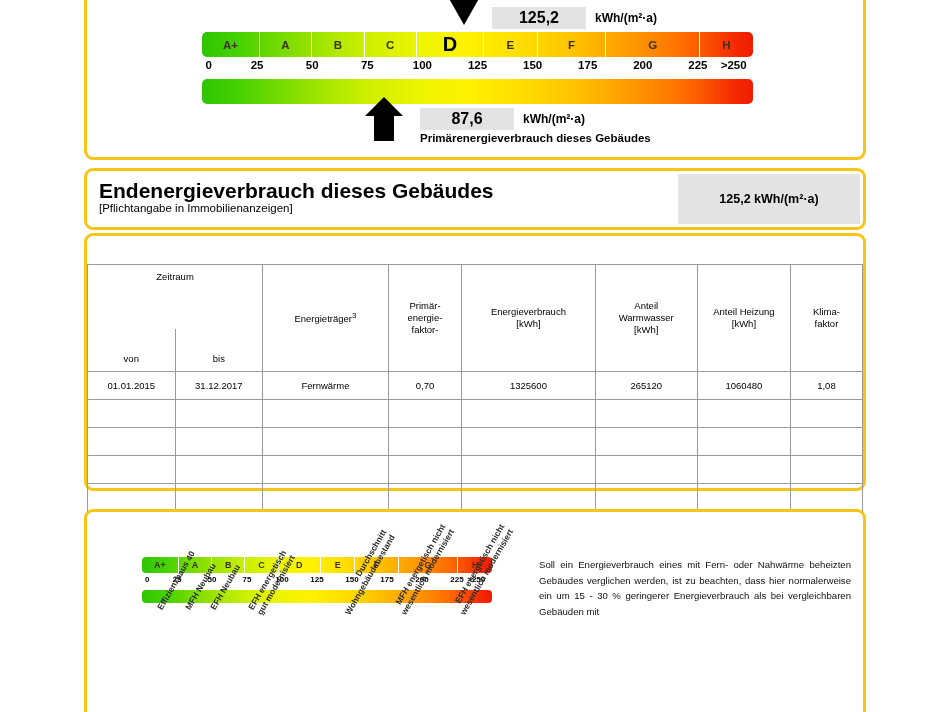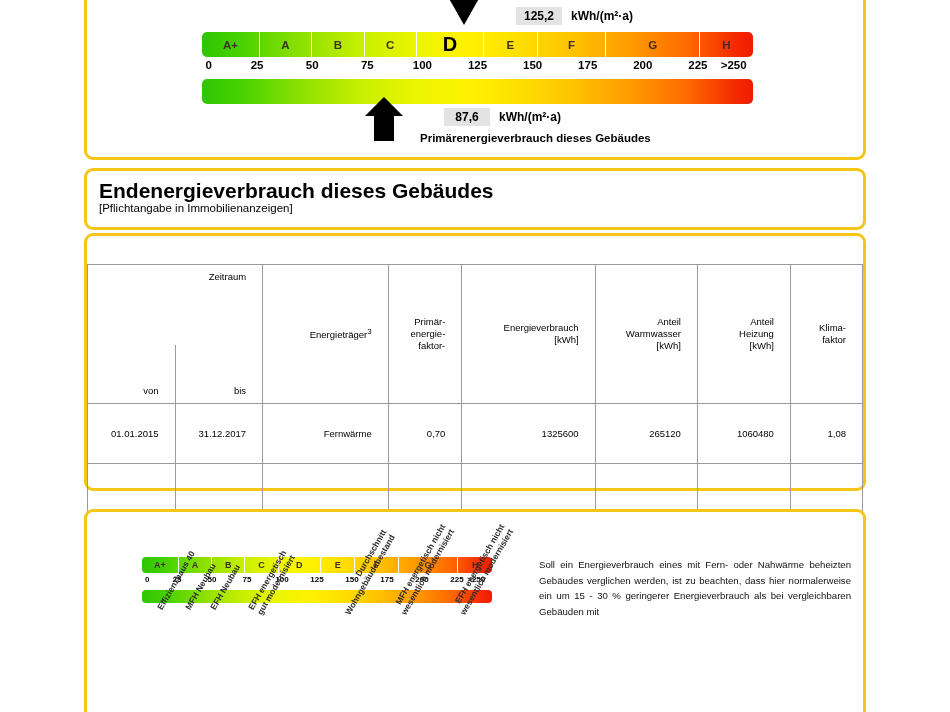--- a/index.html
+++ b/index.html
@@ -33,24 +33,23 @@
   #scale-inner{position:absolute;left:0;top:0;width:100%;height:100%;}
 
   
   .callout{
     position:absolute;
     display:flex;align-items:center;gap:9px;
     font-size:12px;font-weight:bold;
   }
   .callout .val{
     background:#e3e3e3;
-    padding:2px 0;
+    padding:2px 24px;
     min-width:46px;text-align:center;
-    font-size:12px;
-    margin-left:24px;
+    font-size:16px;
   }
   .callout .unit{font-weight:bold;font-size:12px;}
 
   
   .tri-down{
     position:absolute;
     width:0;height:0;
     border-left:17px solid transparent;
     border-right:17px solid transparent;
     border-top:30px solid #000;
@@ -144,23 +143,23 @@
   }
   table.grid{
     position:absolute;left:0;top:28px;
     width:100%;
     border-collapse:collapse;
     table-layout:fixed;
     font-size:9.5px;
   }
   table.grid th,table.grid td{
     border:1px solid #9a9a9a;
-    text-align:right;
+    text-align:center;
     vertical-align:middle;
-    padding:16px;
+    padding:0;
     font-weight:normal;
   }
   table.grid thead th{height:58px;line-height:1.25;}
   table.grid tbody td{height:27px;font-size:9.5px;}
 
   
   #vergl-panel{left:84px;top:509px;width:782px;height:215px;}
   #vergl-head{
     position:absolute;left:0;top:0;width:100%;height:30px;
     display:flex;align-items:center;
@@ -265,20 +264,21 @@
       <span class="val">87,6</span>
       <span class="unit">kWh/(m²·a)</span>
     </div>
     <div class="caption" style="left:333px;top:213px;">Primärenergieverbrauch dieses Gebäudes</div>
   </div>
 </div>
 
 <div class="panel" id="ende-panel">
   <div id="ende-title">Endenergieverbrauch dieses Gebäudes</div>
   <div id="ende-sub">[Pflichtangabe in Immobilienanzeigen]</div>
+  <div id="ende-value-box">125,2 kWh/(m²·a)</div>
 </div>
 
 <div class="panel" id="verb-panel">
 
   <table class="grid">
     <colgroup>
       <col style="width:11.3%">
       <col style="width:11.3%">
       <col style="width:16.2%">
       <col style="width:9.5%">

